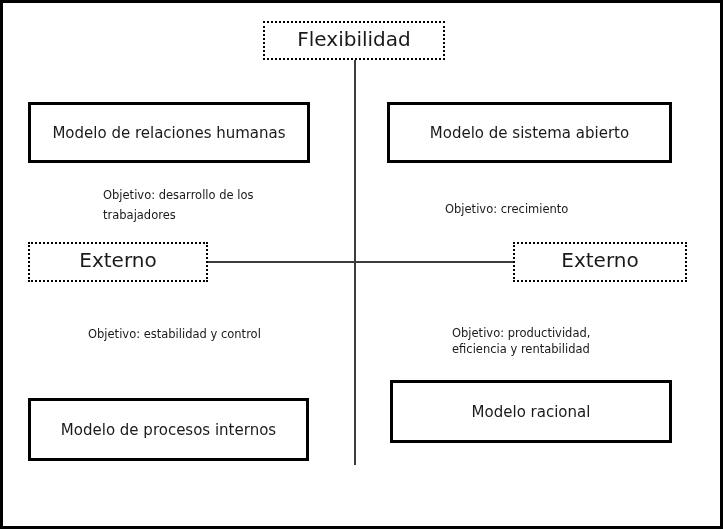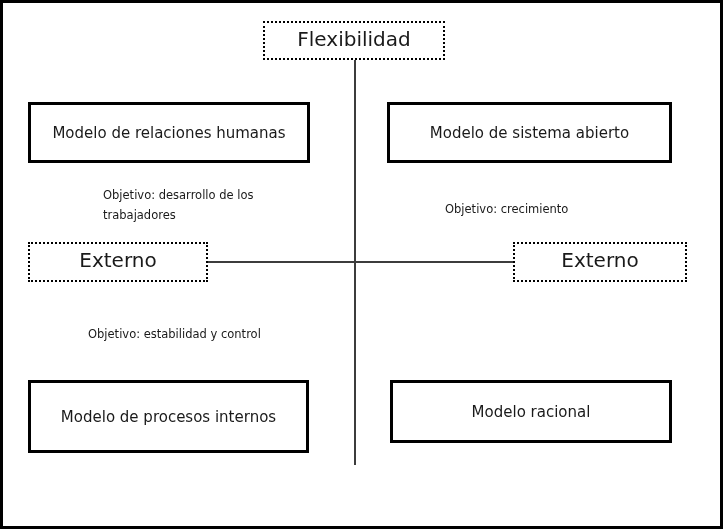--- a/index.html
+++ b/index.html
@@ -48,21 +48,21 @@
   .objective.tl { line-height: 20px; }
 
   
   .pos-flexibilidad { left: 260px; top: 18px;  width: 182px; height: 39px; }
   .pos-control      { left: 270px; top: 462px; width: 180px; height: 40px; }
   .pos-interno      { left: 25px;  top: 239px; width: 180px; height: 40px; }
   .pos-externo      { left: 510px; top: 239px; width: 174px; height: 40px; }
 
   .pos-box-tl { left: 25px;  top: 99px;  width: 282px; height: 61px; }
   .pos-box-tr { left: 384px; top: 99px;  width: 285px; height: 61px; align-items: center; }
-  .pos-box-bl { left: 25px;  top: 377px; width: 281px; height: 73px; }
+  .pos-box-bl { left: 25px;  top: 395px; width: 281px; height: 63px; }
   .pos-box-br { left: 387px; top: 377px; width: 282px; height: 63px; text-align: right; }
 
   .pos-obj-tl { left: 100px; top: 171px; width: 210px; }
   .pos-obj-tr { left: 442px; top: 187px; width: 220px; }
   .pos-obj-bl { left: 85px;  top: 312px; width: 230px; }
   .pos-obj-br { left: 449px; top: 311px; width: 210px; }
 
   .pos-vline { left: 351px; top: 57px;  width: 2px;   height: 405px; }
   .pos-hline { left: 205px; top: 258px; width: 305px; height: 2px; }
 </style>
@@ -94,14 +94,16 @@
     <span>Modelo de procesos internos</span>
   </div>
   <div class="abs solid-box pos-box-br">
     <span>Modelo racional</span>
   </div>
 
   <div class="abs objective tl pos-obj-tl">Objetivo: desarrollo de los
 trabajadores</div>
   <div class="abs objective pos-obj-bl">Objetivo: estabilidad y control</div>
   <div class="abs objective pos-obj-tr">Objetivo: crecimiento</div>
+  <div class="abs objective pos-obj-br">Objetivo: productividad,
+eficiencia y rentabilidad</div>
 
 </div>
 
 </body></html>

